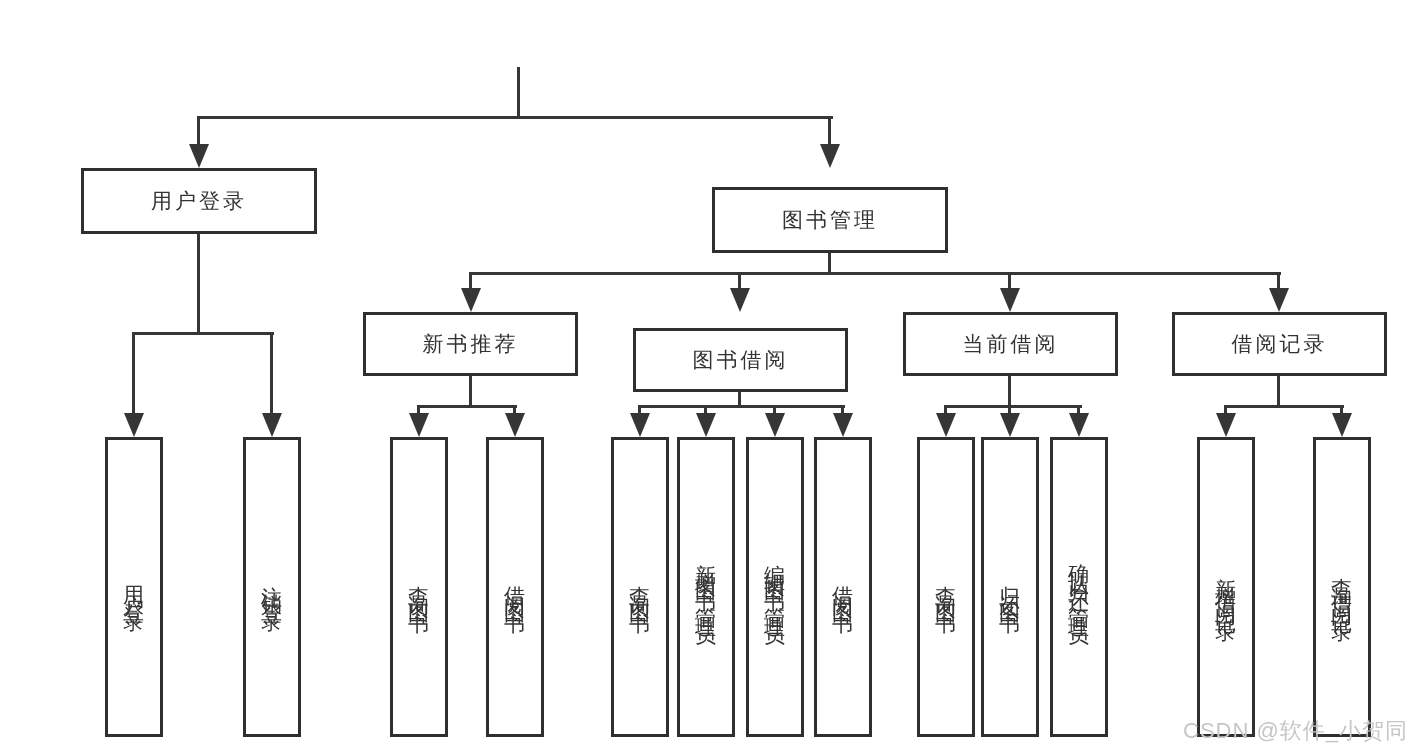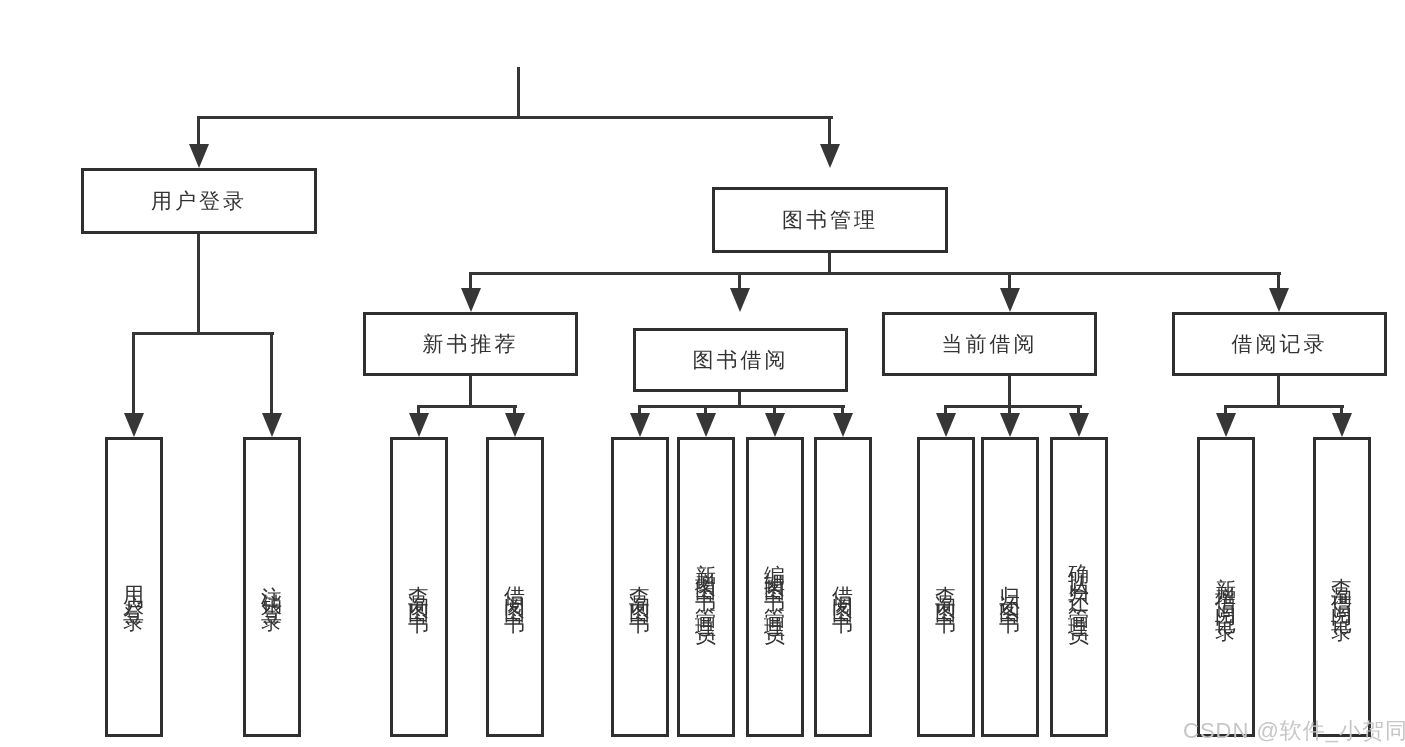--- a/index.html
+++ b/index.html
@@ -79,21 +79,21 @@
   <div class="node" style="left:712px;top:168px;width:236px;height:66px;margin-top:19px;">
     <span>图书管理</span>
   </div>
 
   <div class="node" style="left:363px;top:312px;width:215px;height:64px;">
     <span>新书推荐</span>
   </div>
   <div class="node" style="left:633px;top:328px;width:215px;height:64px;">
     <span>图书借阅</span>
   </div>
-  <div class="node" style="left:882px;top:312px;width:215px;height:64px;">
+  <div class="node" style="left:903px;top:312px;width:215px;height:64px;">
     <span>当前借阅</span>
   </div>
   <div class="node" style="left:1172px;top:312px;width:215px;height:64px;">
     <span>借阅记录</span>
   </div>
 
   <div class="leaf" style="left:105px;">
       <span>用户登录</span>
     </div>
   <div class="leaf" style="left:243px;">

